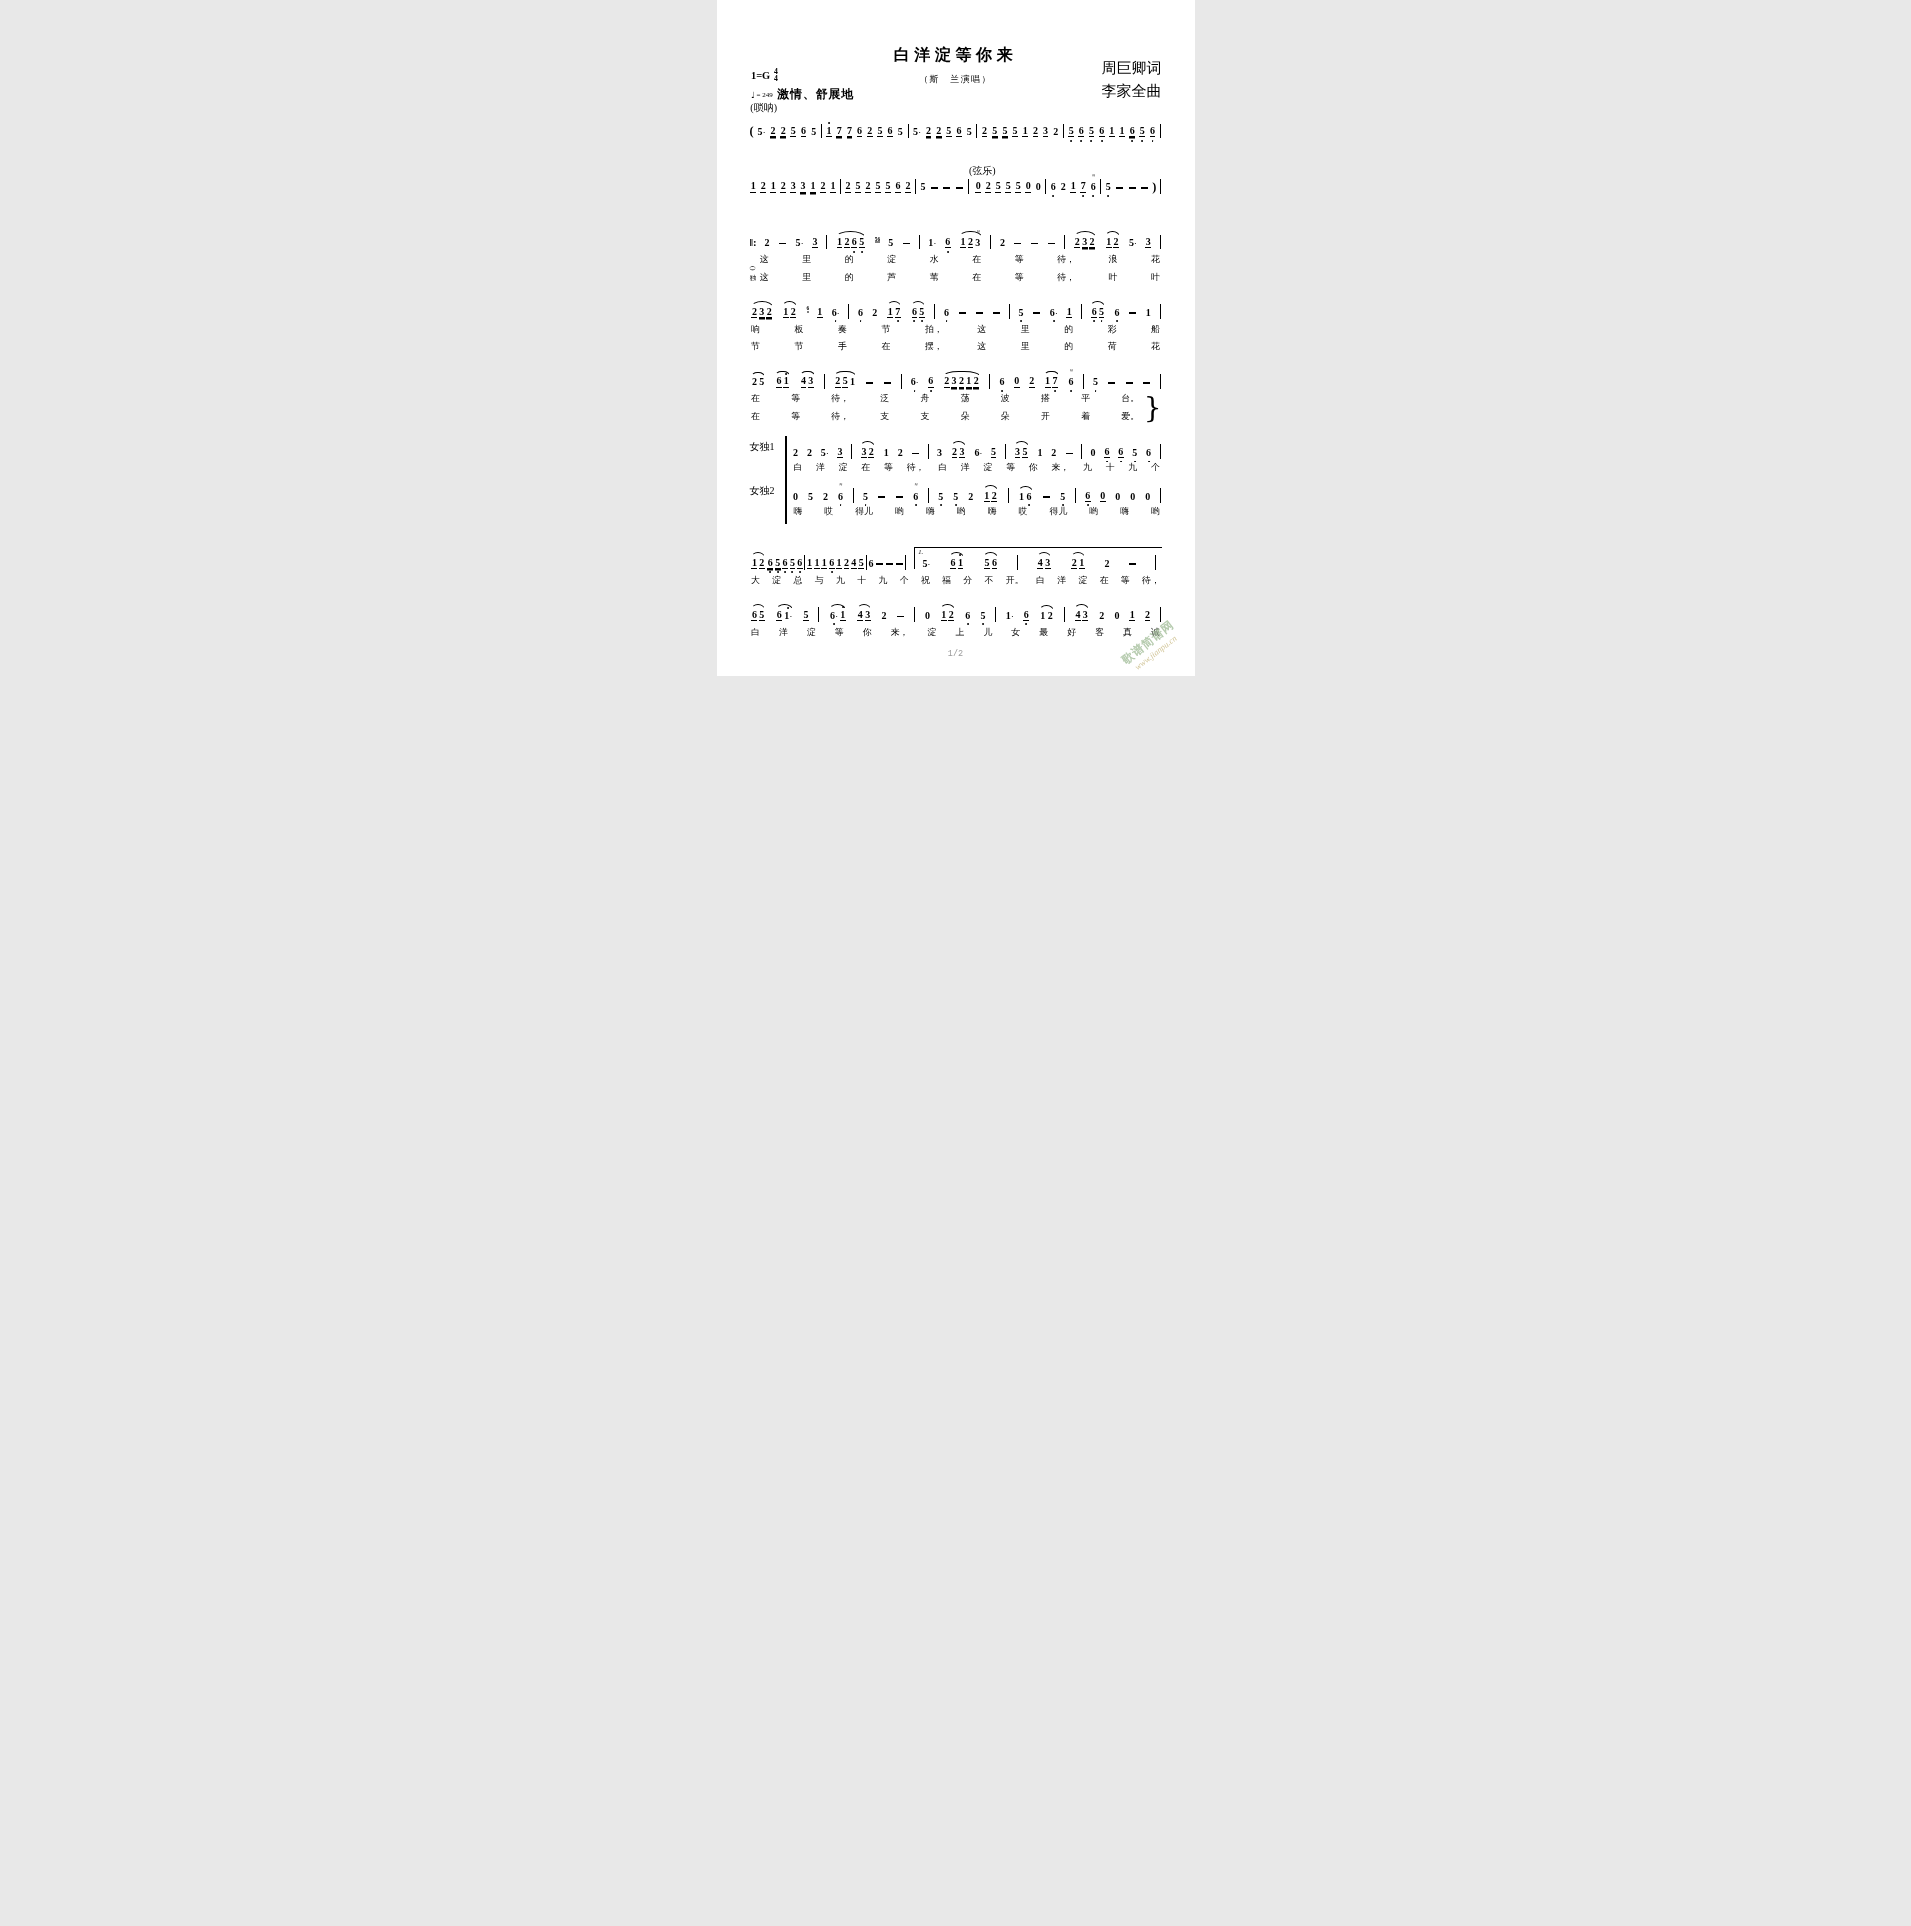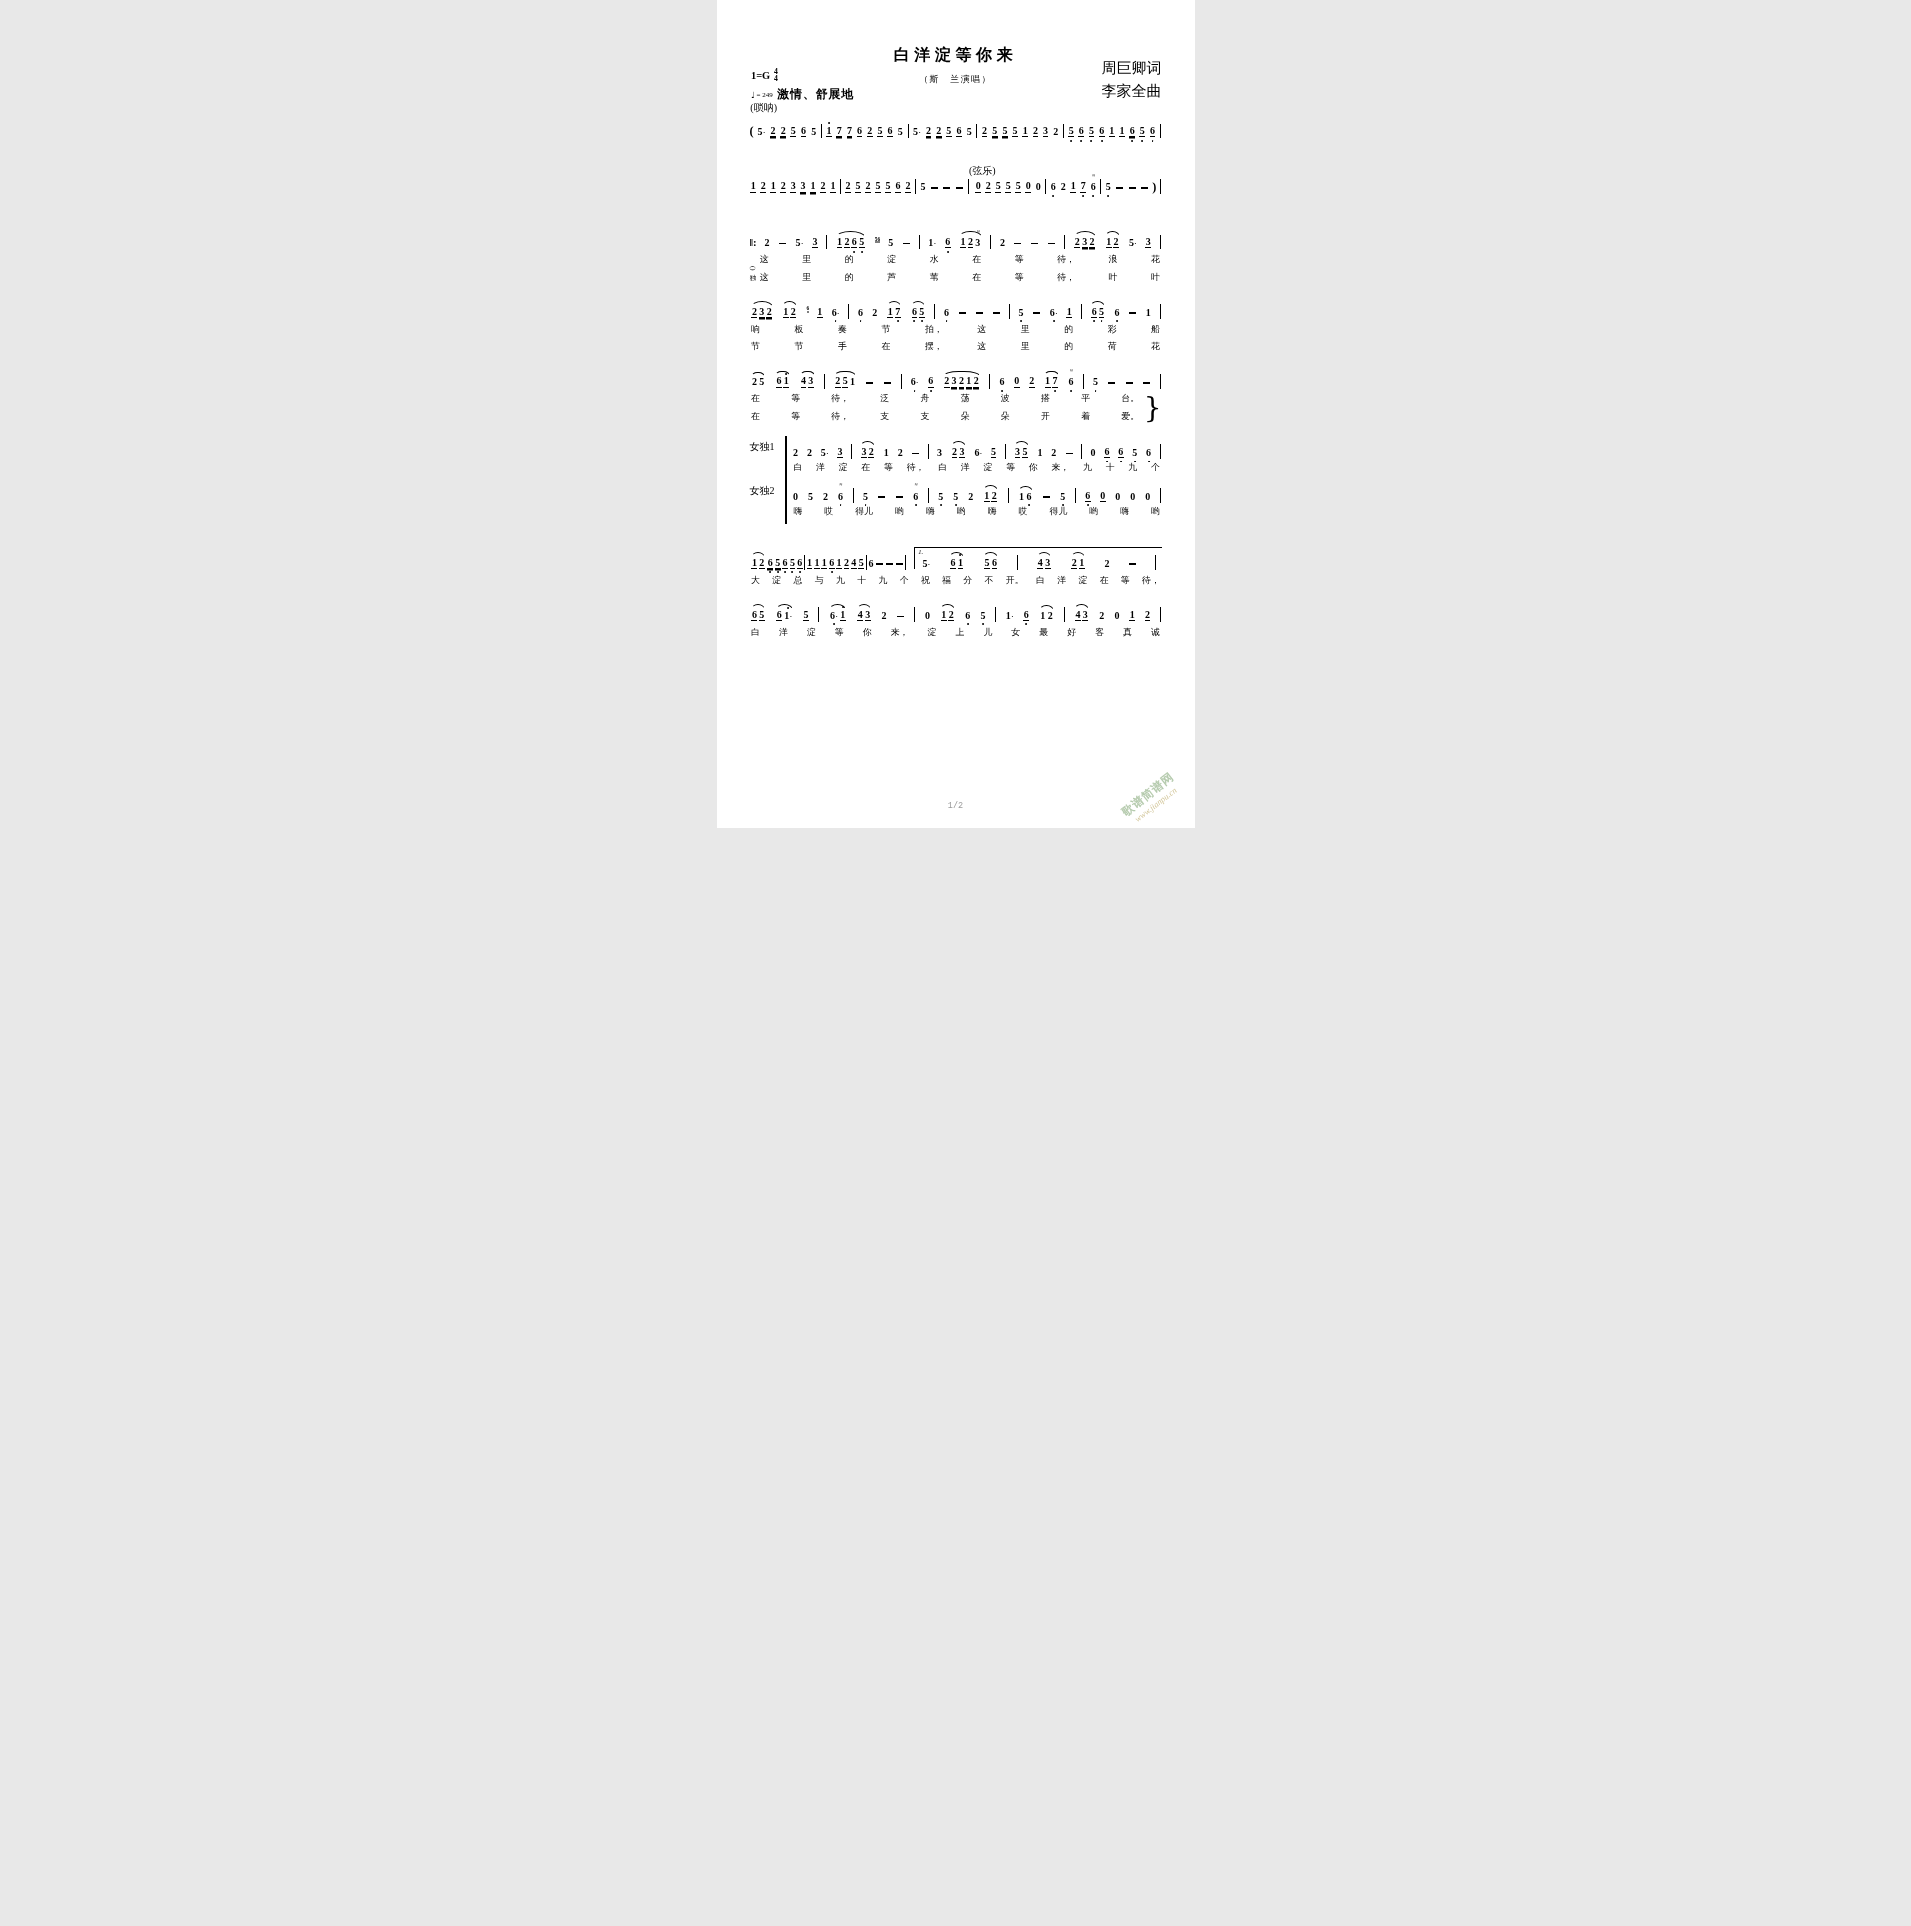--- a/index.html
+++ b/index.html
@@ -1,18 +1,18 @@
 <!DOCTYPE html>
 <html style="font-size:6.2px"><head>
 <meta charset="utf-8">
 <style>
   * { margin:0; padding:0; box-sizing:border-box; }
   html,body { background:#e8e8e8; }
   .page {
-    width:478px; height:828px; margin:0 auto; background:#ffffff;
+    width:478px; height:676px; margin:0 auto; background:#ffffff;
     position:relative; font-family:"Liberation Serif", serif; color:#000;
     overflow:hidden;
   }
   .content { padding:0 33px; }
 
   
   header { position:relative; height:116px; }
   .title { position:absolute; top:45px; left:0; right:0; text-align:center;
            font-size:16px; font-weight:bold; letter-spacing:4.6px; }
   .subtitle { position:absolute; top:73px; left:0; right:0; text-align:center;

